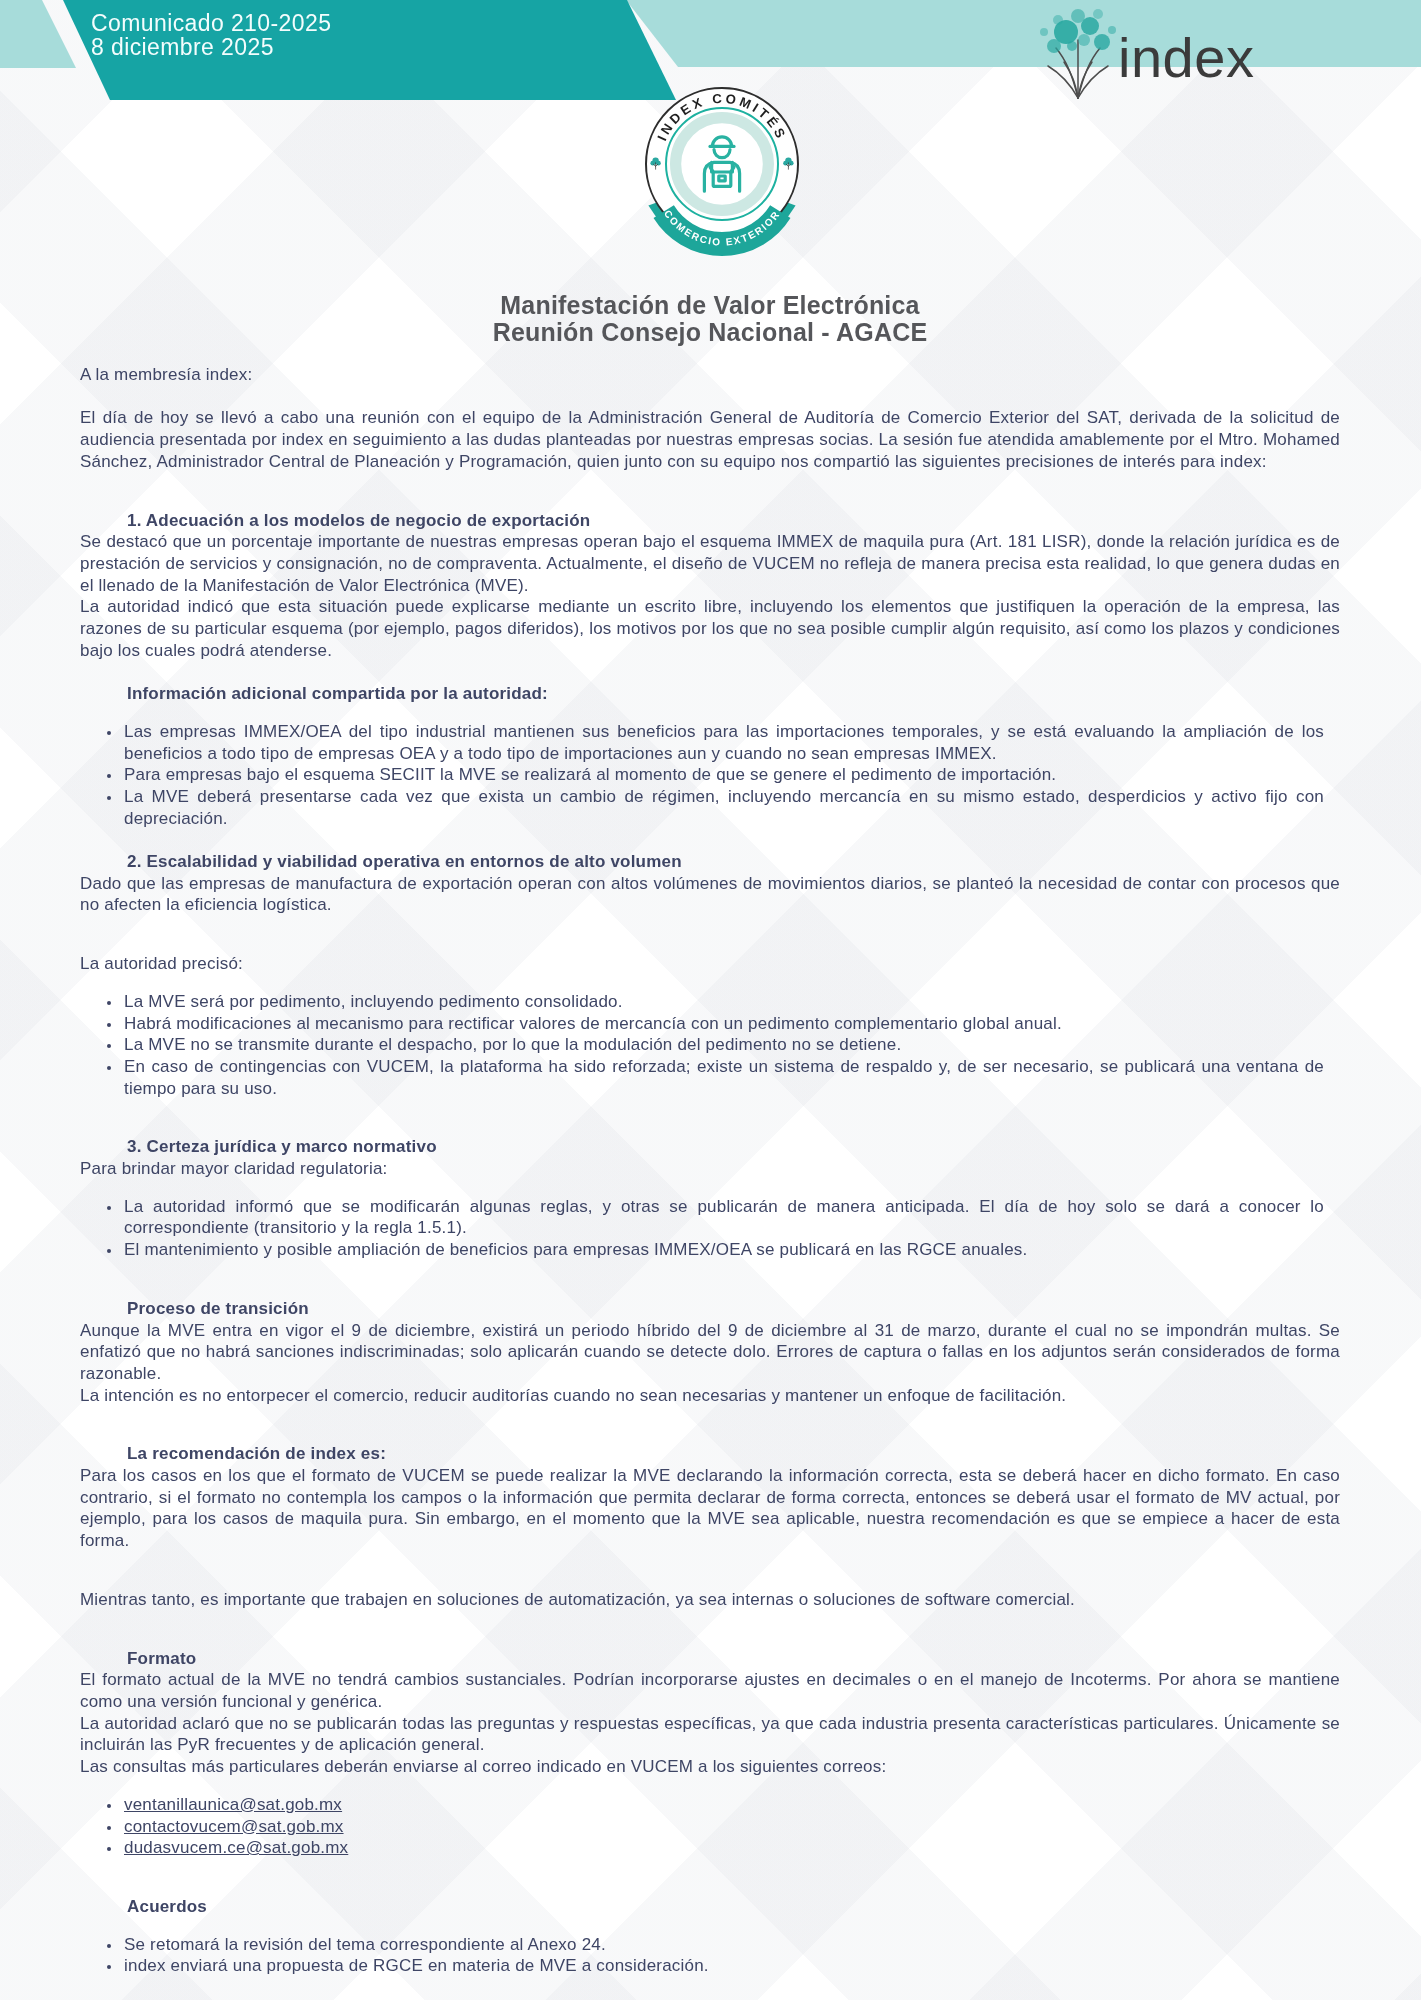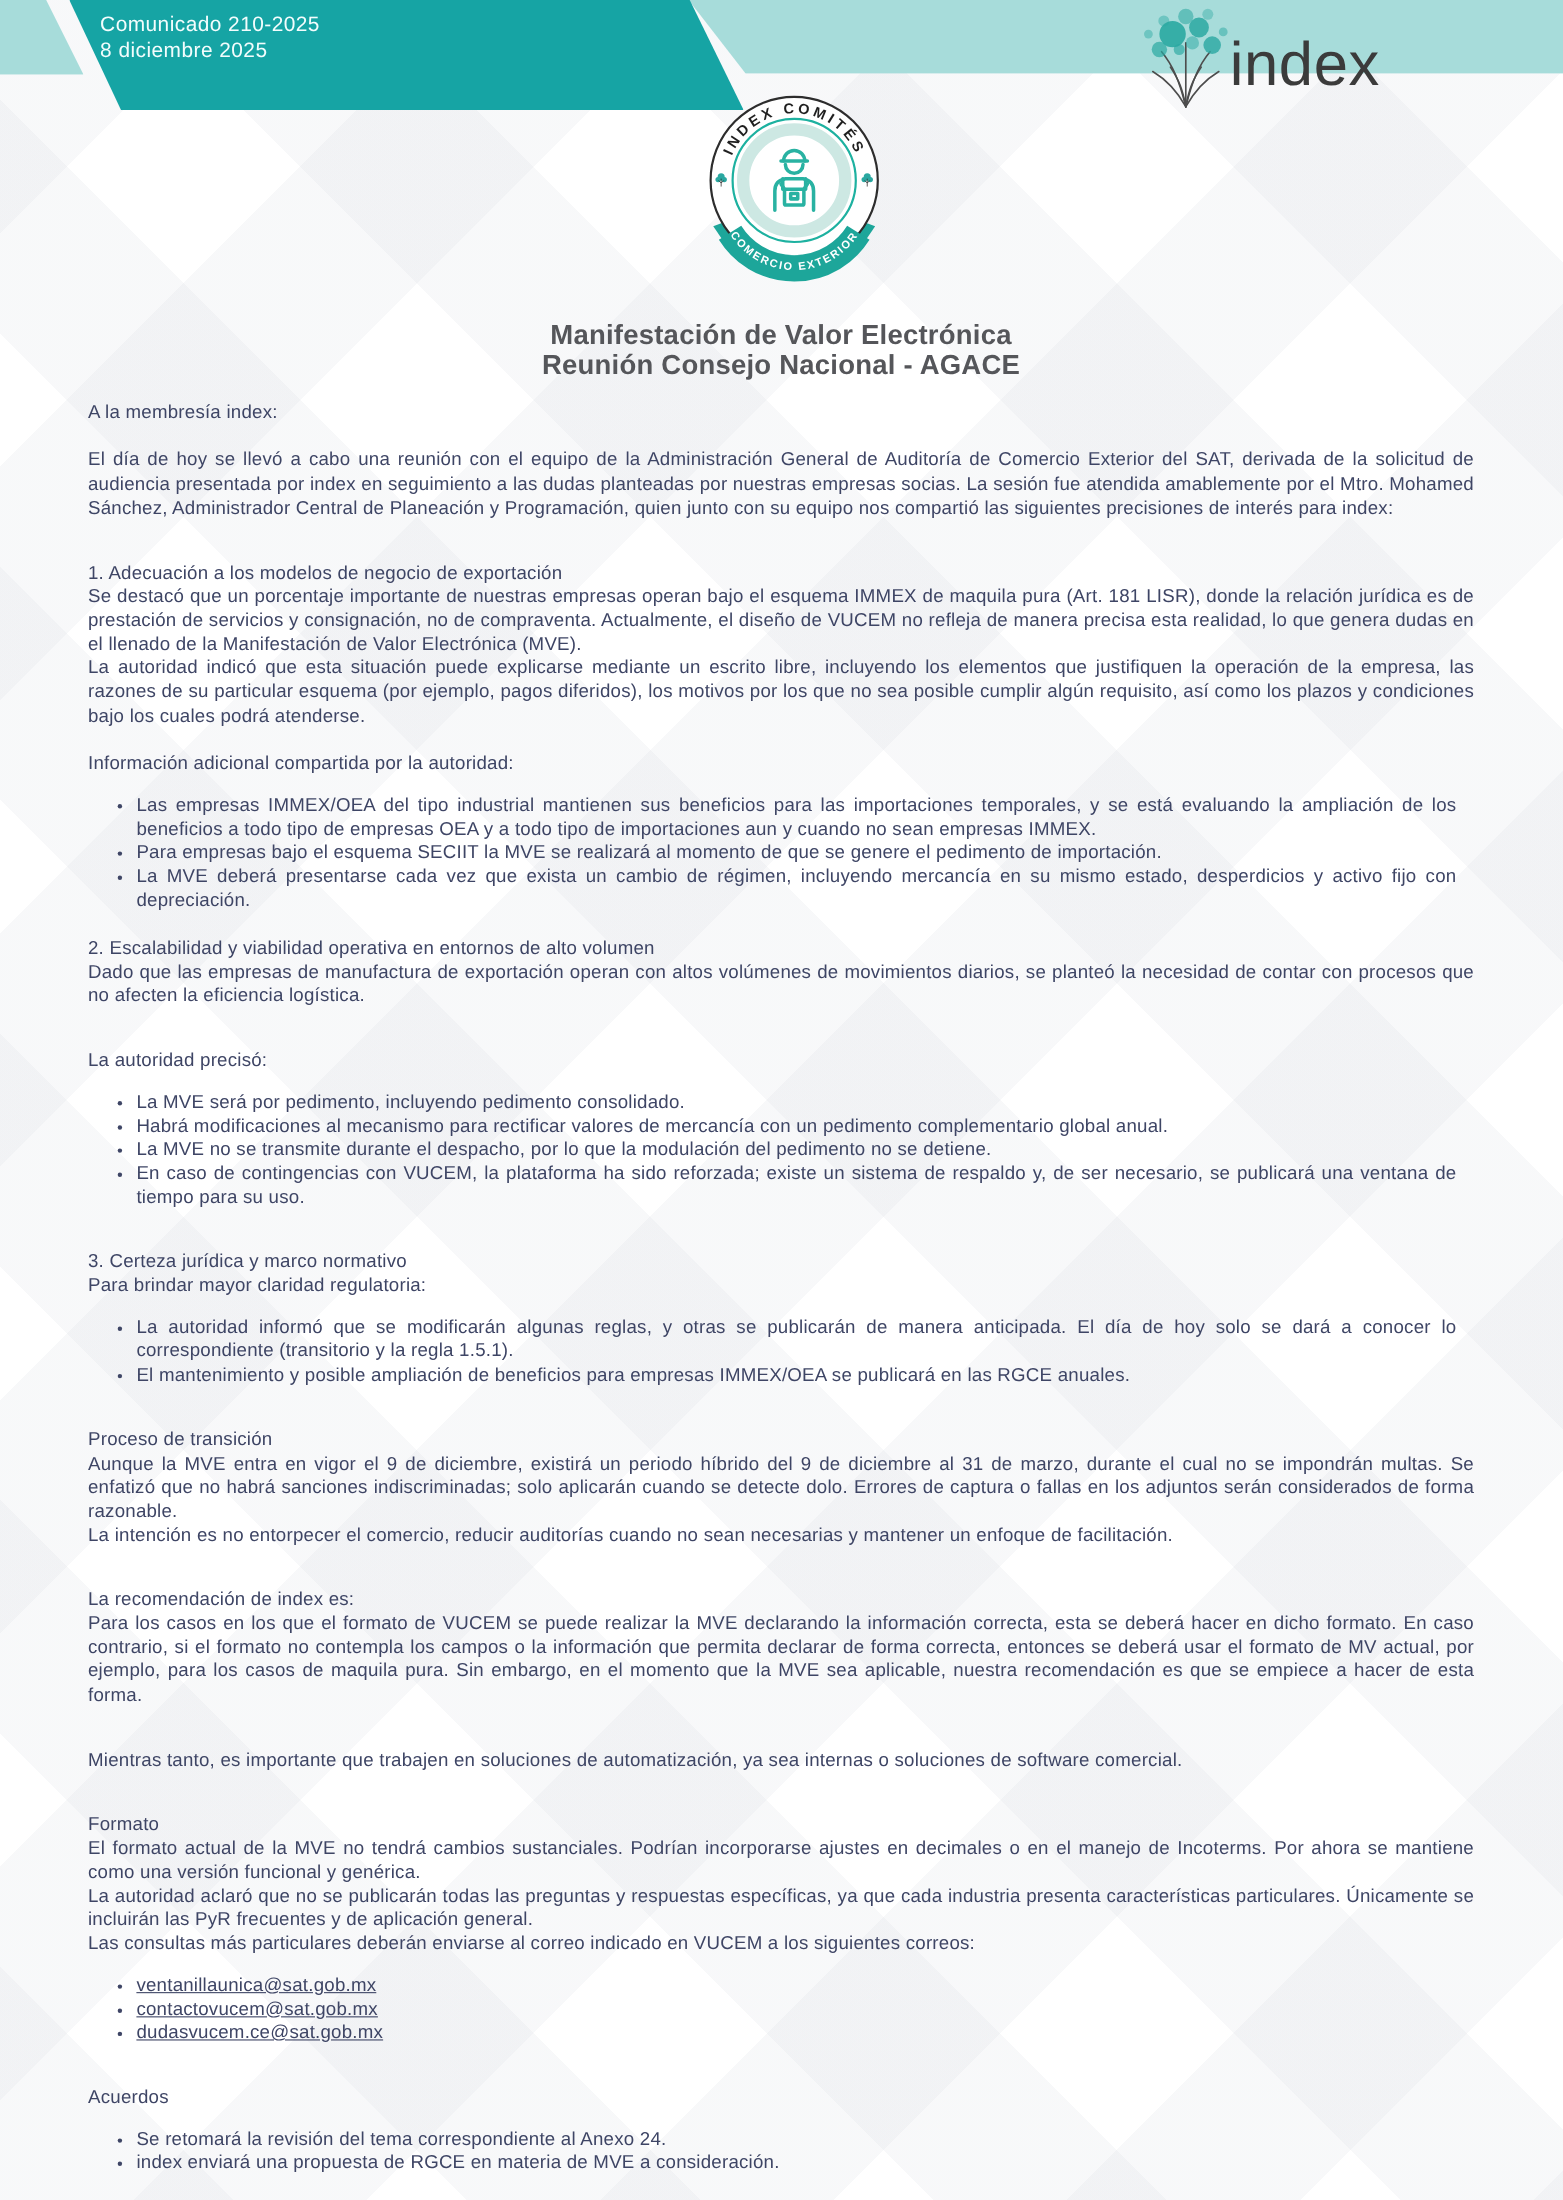--- a/index.html
+++ b/index.html
@@ -11,33 +11,33 @@
       repeating-linear-gradient(45deg, rgba(209,213,221,0.16) 0 150px, rgba(255,255,255,0) 150px 300px),
       repeating-linear-gradient(135deg, rgba(209,213,221,0.16) 0 150px, rgba(255,255,255,0) 150px 300px);}
   
   .band-left{position:absolute;top:0;left:0;width:76px;height:68px;background:#a7dcda;
     clip-path:polygon(0 0,42px 0,76px 100%,0 100%);}
   .band-right{position:absolute;top:0;left:626px;width:795px;height:67px;background:#a7dcda;
     clip-path:polygon(0 0,100% 0,100% 100%,52px 100%);}
   .banner{position:absolute;top:0;left:63px;width:613px;height:100px;background:#16a4a4;
     clip-path:polygon(0 0,564px 0,100% 100%,47px 100%);
     color:#f3fdfd;padding:11px 0 0 28px;box-sizing:border-box;
-    font-size:19px;line-height:24px;letter-spacing:.4px;}
+    font-size:23px;line-height:24px;letter-spacing:.4px;}
   .logo{position:absolute;top:4px;left:1028px;height:100px;display:flex;align-items:flex-end;z-index:2;}
   .logo-text{font-size:56px;color:#3b3b3b;font-weight:500;letter-spacing:.5px;
     margin-left:-10px;padding-bottom:14px;}
   
   .badge{position:absolute;top:84px;left:642px;width:160px;height:196px;z-index:2;}
   
   .doc{position:absolute;top:292px;left:80px;width:1260px;color:#3e4565;
        font-size:17px;line-height:21.7px;letter-spacing:.2px;text-align:justify;}
   .title{text-align:center;font-weight:bold;color:#55565a;font-size:25px;line-height:27px;
          letter-spacing:.2px;margin:0 0 18px 0;}
   p{margin:0;}
-  .h{font-weight:normal;}
+  .h{font-weight:bold;margin-left:47px;}
   .gap-1{margin-top:21.7px;}
   .gap-2{margin-top:37px;}
   ul{margin:16px;padding-left:26px;}
   li{padding-left:2px;}
   li::marker{font-size:13px;}
   .link{text-decoration:underline;cursor:pointer;}
 </style>
 </head>
 <body>
 

